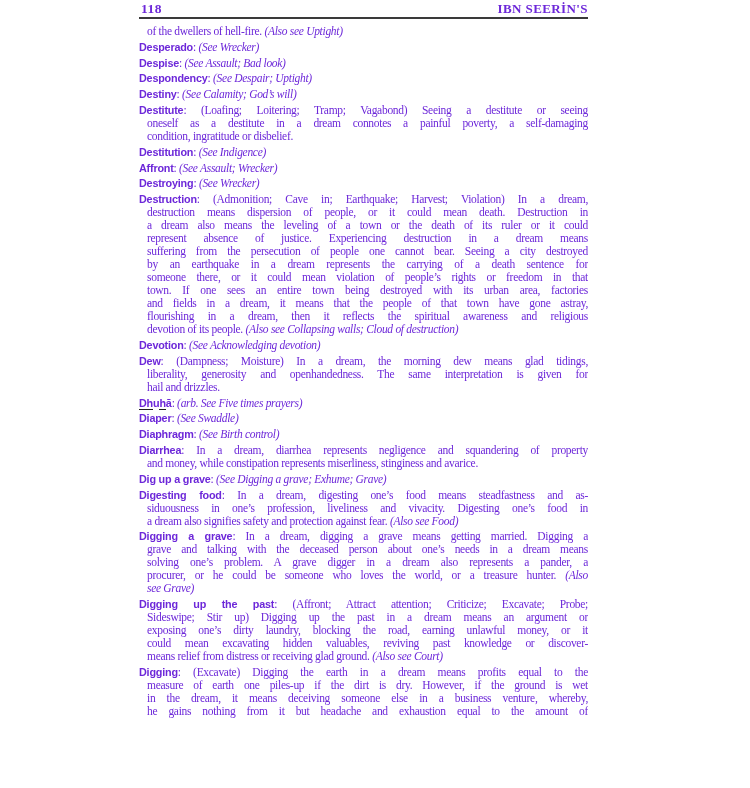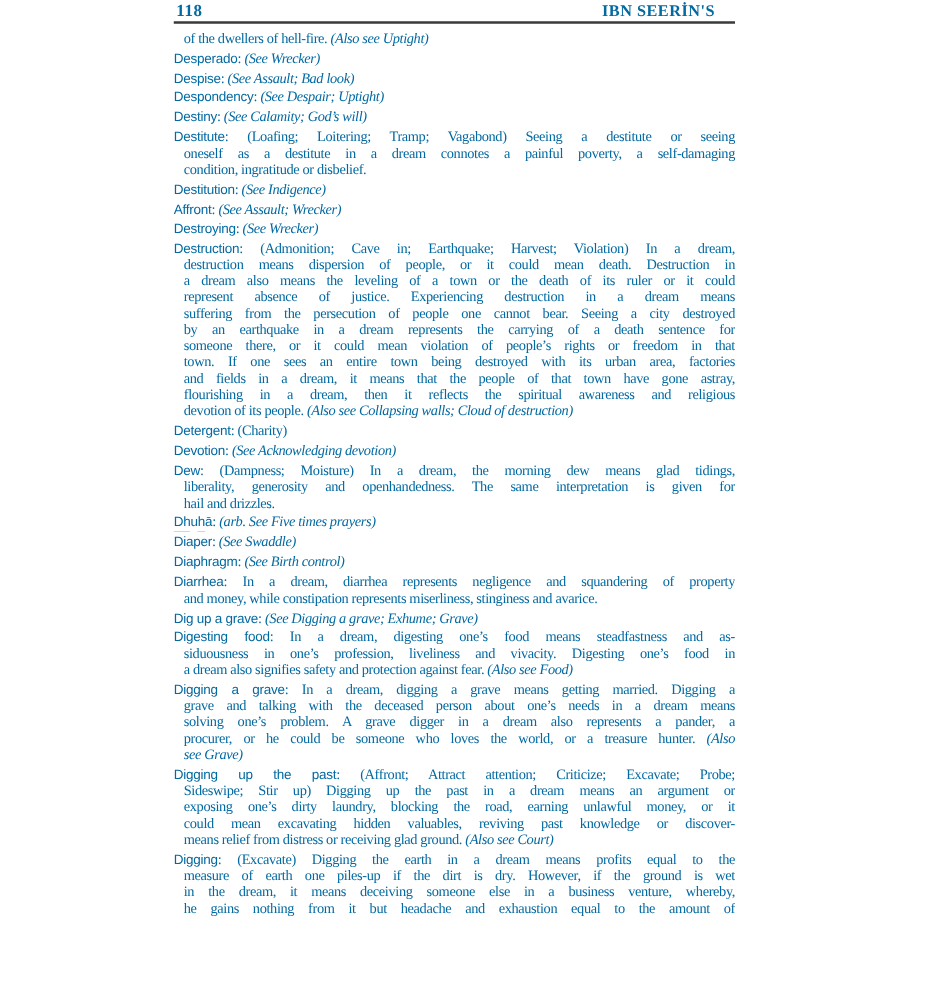--- a/index.html
+++ b/index.html
@@ -5,35 +5,35 @@
   html, body { margin: 0; padding: 0; }
   body {
     width: 750px; height: 788px;
     background: #ffffff;
     font-family: "Liberation Serif", serif;
   }
   .page {
     position: relative;
     width: 750px; height: 788px;
     background: #ffffff;
-    color: #0369a1;
+    color: #6d28d9;
     overflow: hidden;
   }
   .header {
     position: absolute;
     left: 139px; top: 1px;
     width: 449px; height: 16px;
   }
   .page-number {
     position: absolute; left: 2px; top: 0;
     font: 700 13.5px/16px "Liberation Serif", serif;
     letter-spacing: 0.5px;
   }
   .running-title {
-    position: absolute; right: 16px; top: 0;
+    position: absolute; right: 0; top: 0;
     font: 700 13px/16px "Liberation Serif", serif;
     letter-spacing: 0.4px;
   }
   .header-rule {
     position: absolute;
     left: 139px; top: 16.5px;
     width: 449px; height: 2.2px;
     background: #3a3a3a;
   }
   .content {
@@ -52,21 +52,21 @@
     white-space: normal;
     height: 13px;
     overflow: hidden;
   }
   .line.end { text-align-last: left; }
   .line.indent { padding-left: 8px; }
   .seg-r { font-style: normal; }
   .seg-i { font-style: italic; }
   .seg-b, .seg-bu {
     font-family: "Liberation Sans", sans-serif;
-    font-weight: 400;
+    font-weight: 700;
     font-size: 10.8px;
     letter-spacing: -0.2px;
   }
   .seg-bu {
     border-bottom: 1.2px solid #1e1e1e;
     padding-bottom: 0.5px;
   }
 </style>
 </head>
 <body>
@@ -114,23 +114,20 @@
         <div class="line indent"><span class="seg-r">represent absence of justice. Experiencing destruction in a dream means</span></div>
         <div class="line indent"><span class="seg-r">suffering from the persecution of people one cannot bear. Seeing a city destroyed</span></div>
         <div class="line indent"><span class="seg-r">by an earthquake in a dream represents the carrying of a death sentence for</span></div>
         <div class="line indent"><span class="seg-r">someone there, or it could mean violation of people’s rights or freedom in that</span></div>
         <div class="line indent"><span class="seg-r">town. If one sees an entire town being destroyed with its urban area, factories</span></div>
         <div class="line indent"><span class="seg-r">and fields in a dream, it means that the people of that town have gone astray,</span></div>
         <div class="line indent"><span class="seg-r">flourishing in a dream, then it reflects the spiritual awareness and religious</span></div>
         <div class="line indent end"><span class="seg-r">devotion of its people. </span><span class="seg-i">(Also see Collapsing walls; Cloud of destruction)</span></div>
       </div>
       <div class="entry">
-        <div class="line end"><span class="seg-b">Detergent</span><span class="seg-r">: (Charity)</span></div>
-      </div>
-      <div class="entry">
         <div class="line end"><span class="seg-b">Devotion</span><span class="seg-r">: </span><span class="seg-i">(See Acknowledging devotion)</span></div>
       </div>
       <div class="entry">
         <div class="line"><span class="seg-b">Dew</span><span class="seg-r">: (Dampness; Moisture) In a dream, the morning dew means glad tidings,</span></div>
         <div class="line indent"><span class="seg-r">liberality, generosity and openhandedness. The same interpretation is given for</span></div>
         <div class="line indent end"><span class="seg-r">hail and drizzles.</span></div>
       </div>
       <div class="entry">
         <div class="line end"><span class="seg-bu">Dh</span><span class="seg-b">u</span><span class="seg-bu">h</span><span class="seg-b">ā</span><span class="seg-r">: </span><span class="seg-i">(arb. See Five times prayers)</span></div>
       </div>

